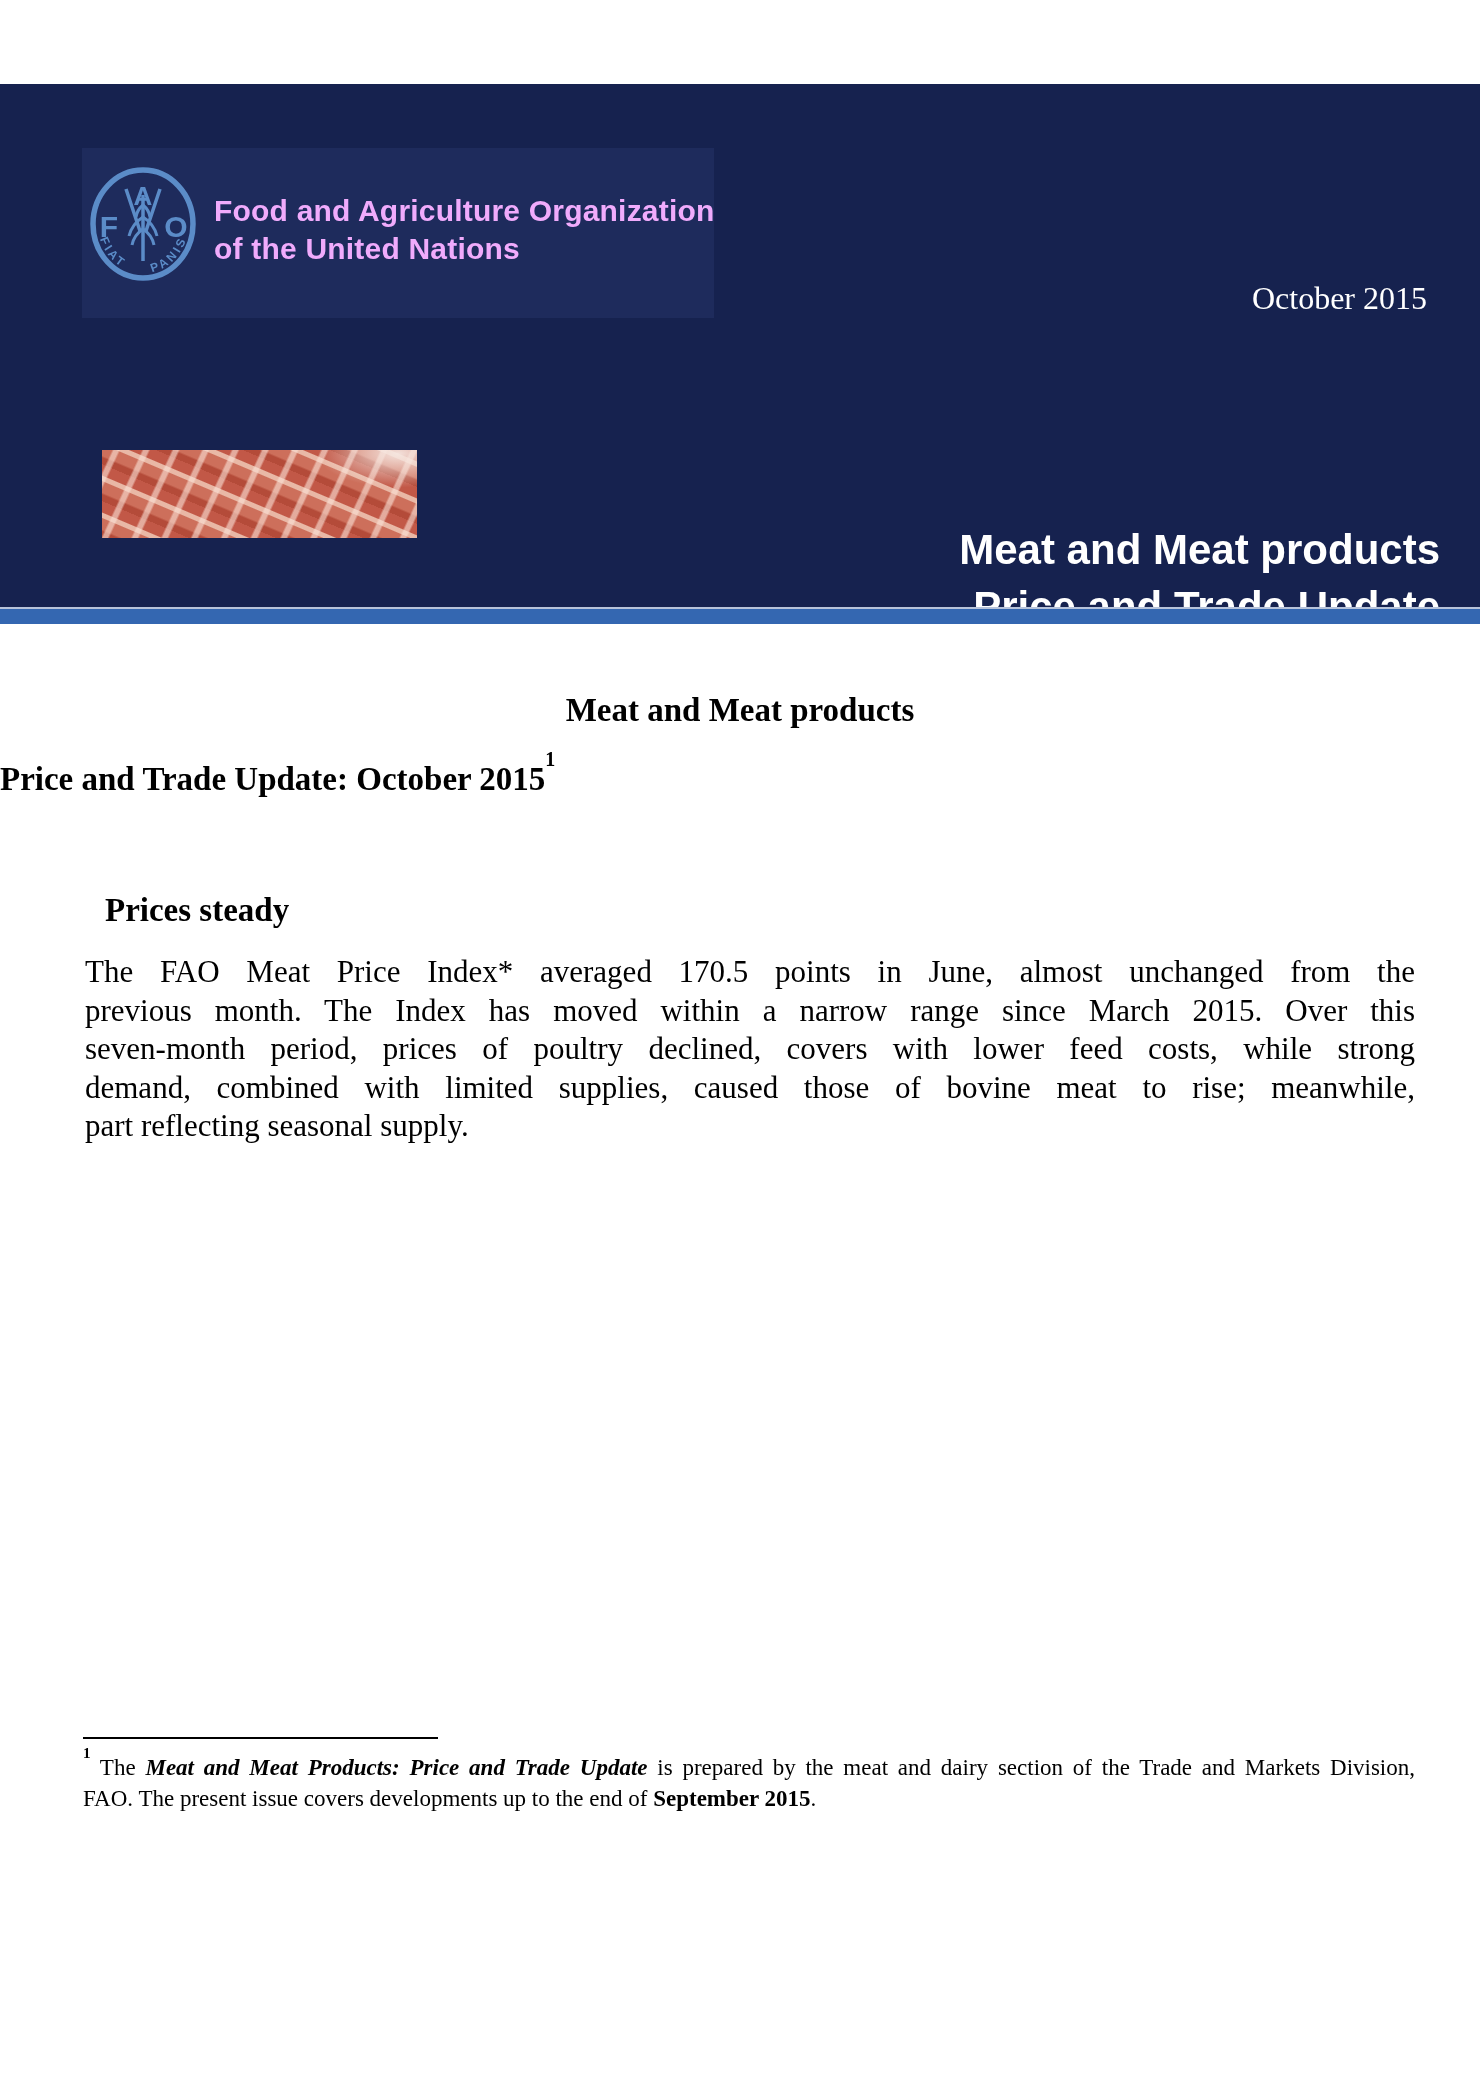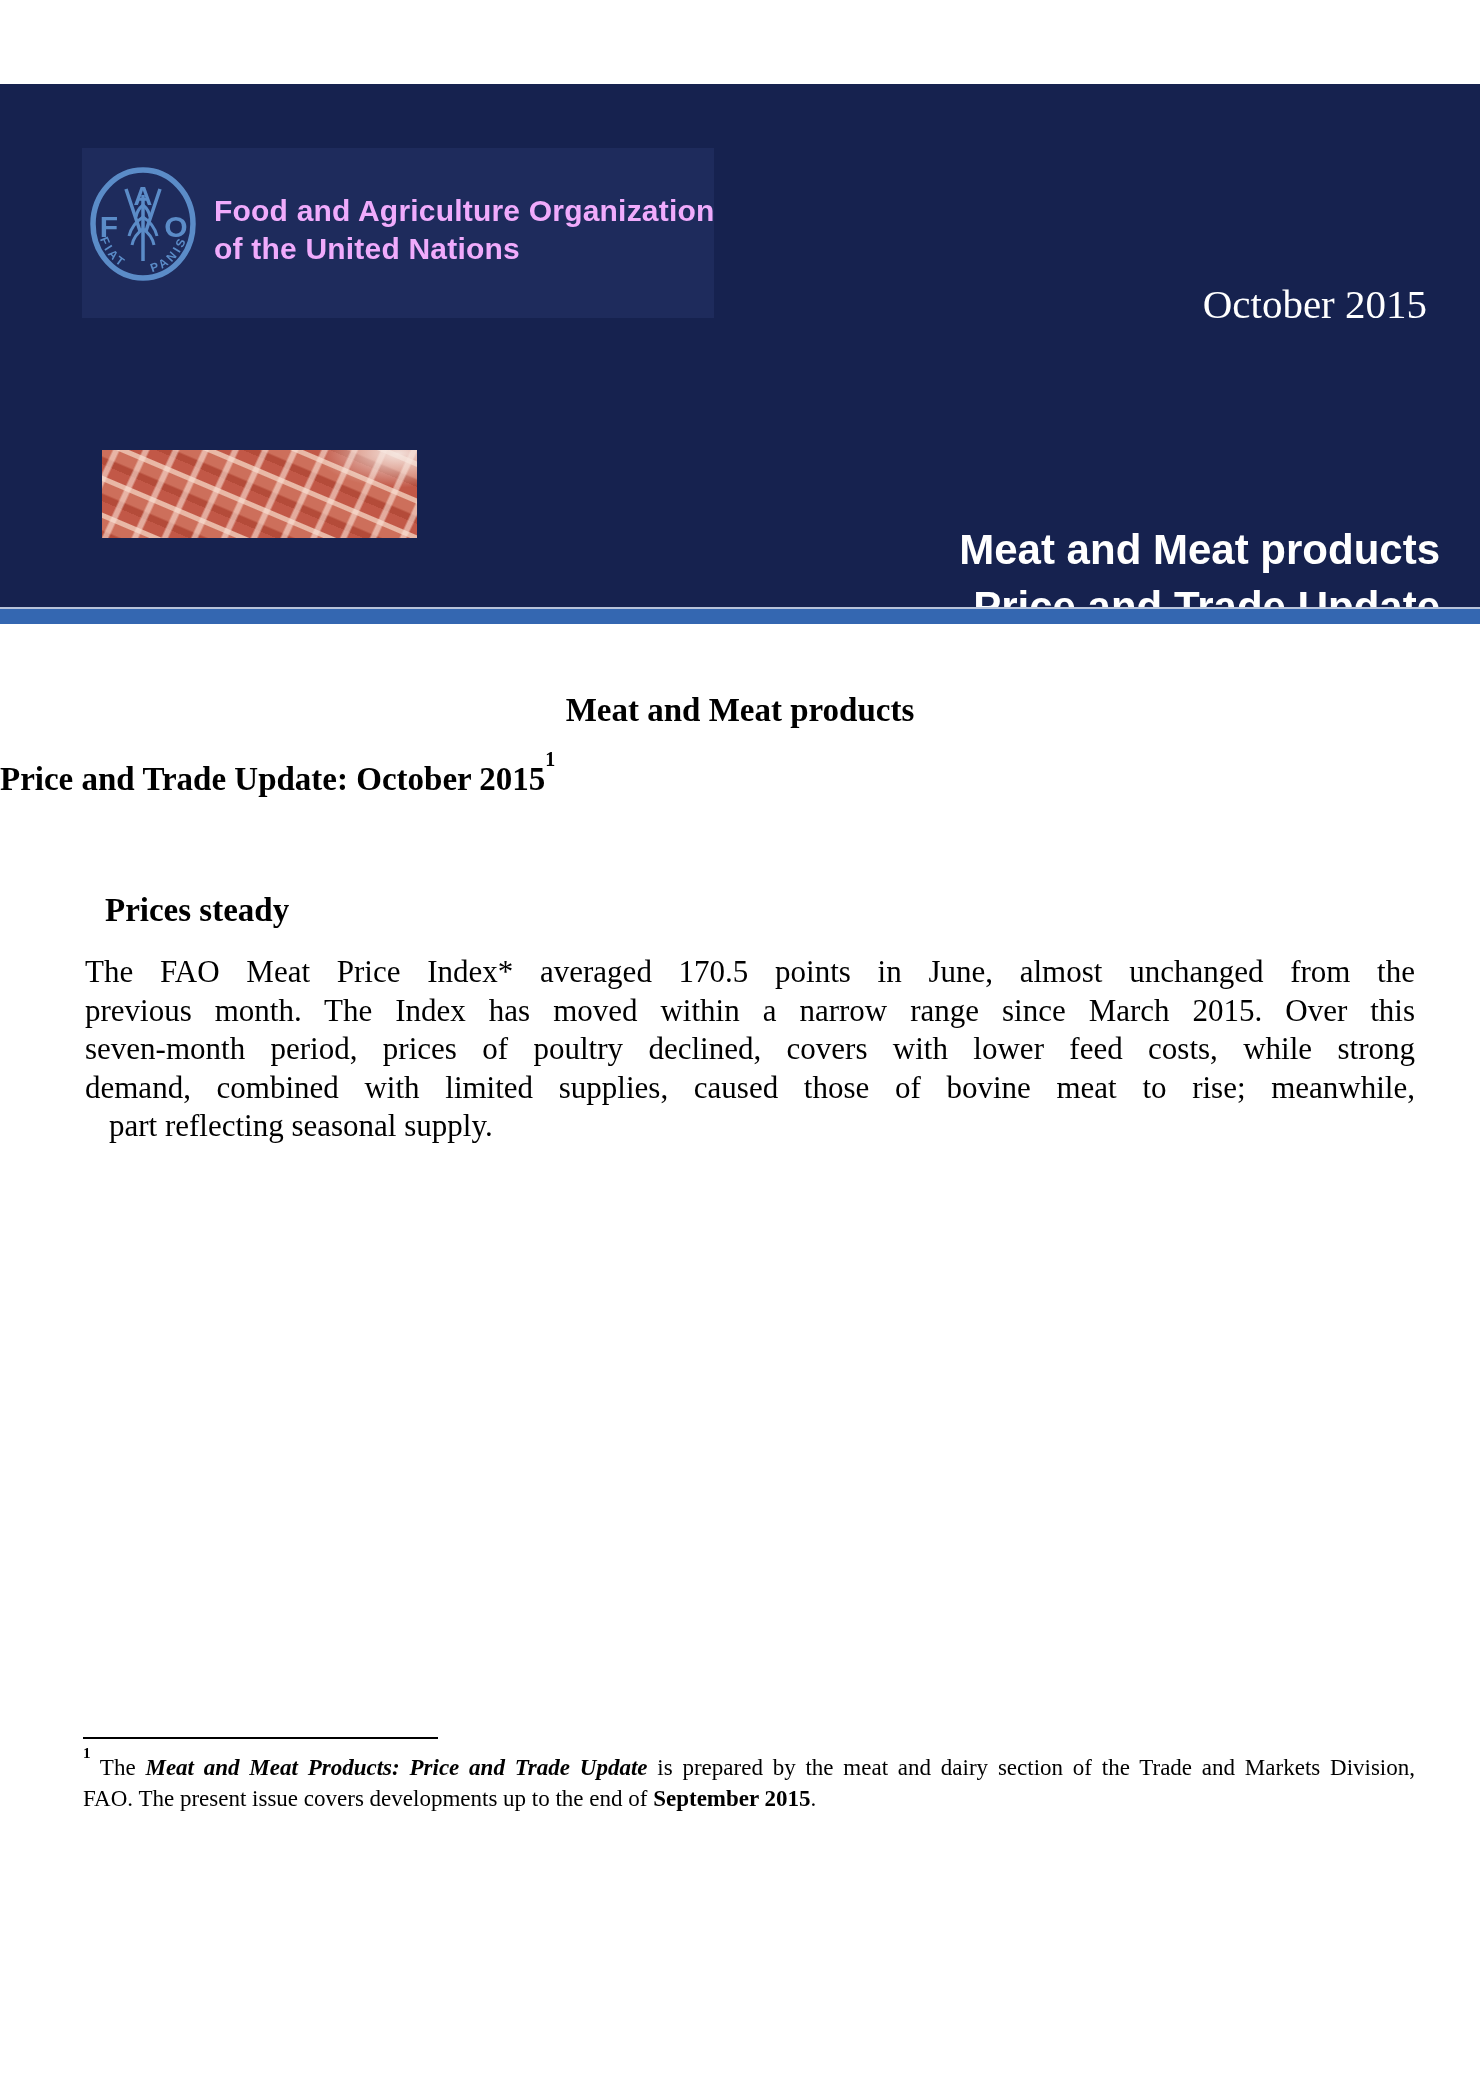--- a/index.html
+++ b/index.html
@@ -24,21 +24,21 @@
   }
   .fao-logo { position:absolute; left:6px; top:17px; width:110px; height:118px; }
   .org-name {
     position:absolute; left:132px; top:44px;
     font-family:"Liberation Sans", sans-serif; font-weight:600;
     font-size:30px; line-height:38px; color:#f0abfc; letter-spacing:.2px;
     white-space:nowrap;
   }
   .issue-date {
     position:absolute; right:53px; top:196px;
-    font-size:41px; color:#ffffff; white-space:nowrap;
+    font-size:32px; color:#ffffff; white-space:nowrap;
   }
   .meat-photo {
     position:absolute; left:102px; top:366px; width:315px; height:88px;
     background:
       radial-gradient(ellipse 130px 55px at 94% 4%, rgba(246,232,226,.95), rgba(246,232,226,0) 62%),
       repeating-linear-gradient(115deg,
         rgba(255,255,255,0) 0 9px, rgba(250,226,215,.60) 11px 15px,
         rgba(255,255,255,0) 17px 27px),
       repeating-linear-gradient(23deg,
         #b44b39 0 6px, #cd6f5b 8px 18px, #e9b8a6 19px 23px, #c25847 24px 34px);
@@ -63,21 +63,21 @@
   }
   .section-heading {
     position:absolute; left:85px; top:892px;
     font-weight:bold; font-size:33px; white-space:nowrap;margin-left:20px;
   }
   .paragraph {
     position:absolute; left:85px; top:953px; width:1330px;
     font-size:31px; line-height:38.5px;
   }
   .para-line { text-align:justify; text-align-last:justify; }
-  .para-line.last { text-align-last:left;margin-left:24px; }
+  .para-line.last { text-align-last:left; }
 
   
   .fn-rule {
     position:absolute; left:83px; top:1737px; width:355px; height:2px;
     background:#000;
   }
   .footnote {
     position:absolute; left:83px; top:1746px; width:1332px;
     font-size:23px; line-height:31px;
   }

